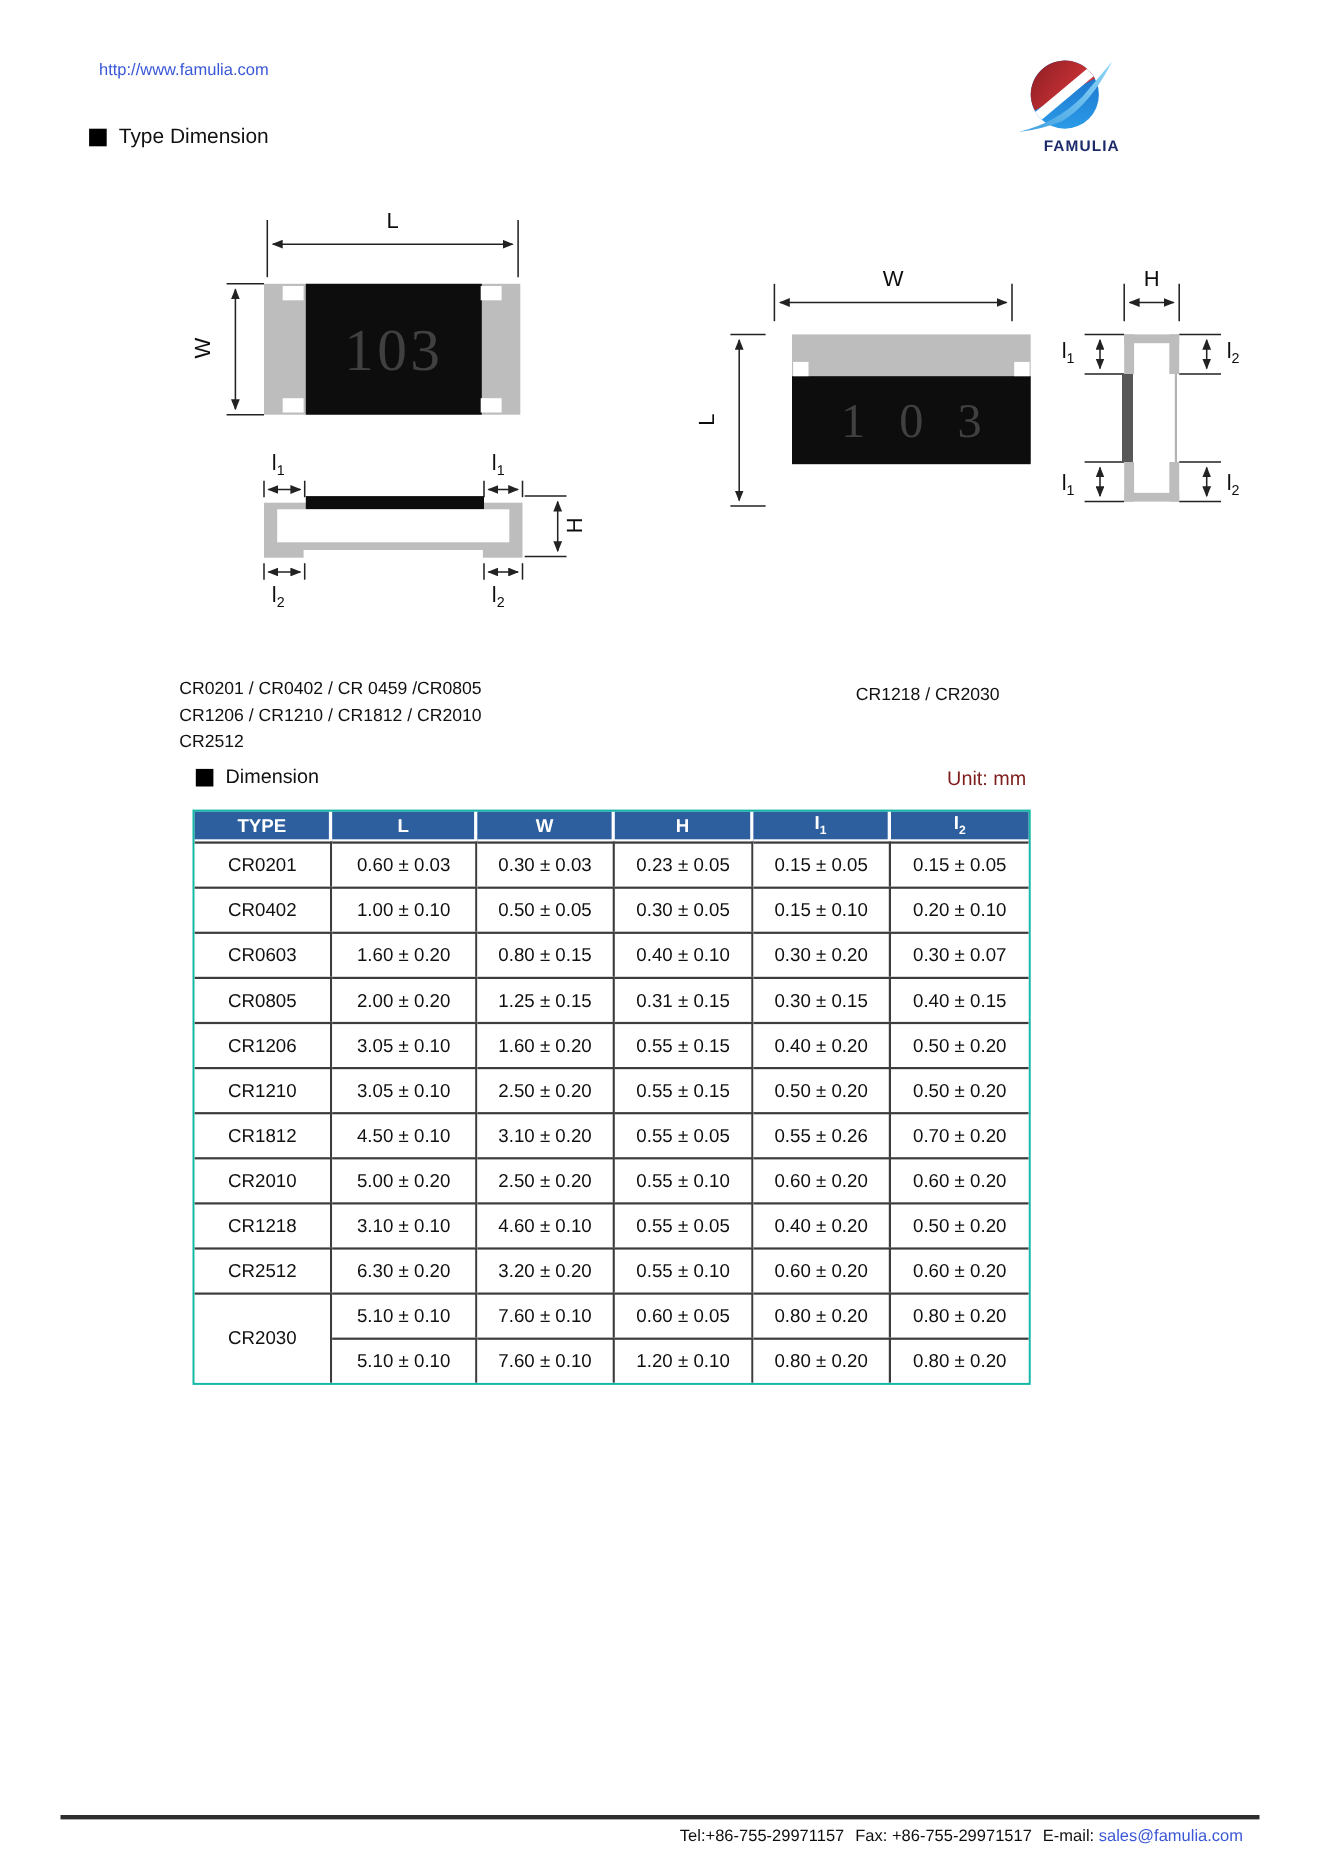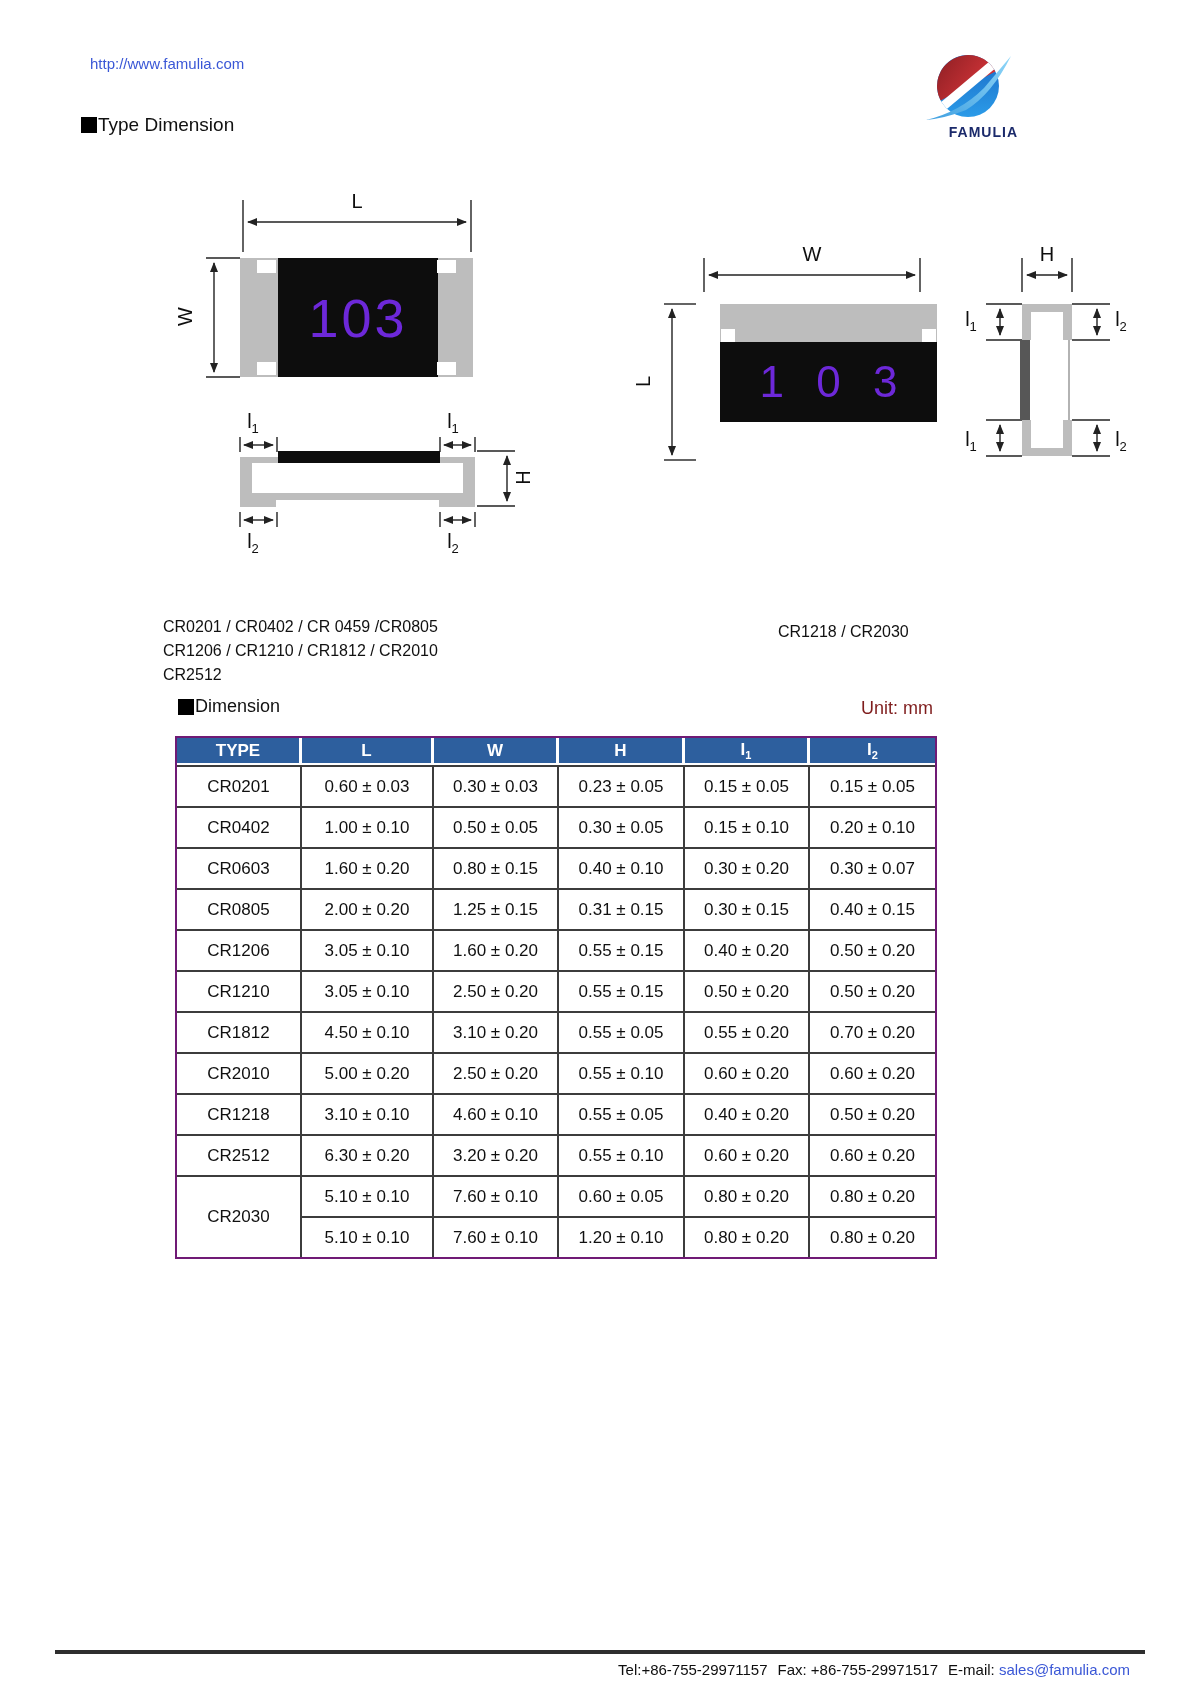--- a/index.html
+++ b/index.html
@@ -9,21 +9,21 @@
     --terminal-gray:#bdbdbd;
     --body-black:#0d0d0d;
   }
   *{margin:0;padding:0;box-sizing:border-box;}
   html,body{background:#fff;}
   body{font-family:"Liberation Sans",sans-serif;color:#151515;}
   .page{position:relative;width:1200px;height:1697px;margin:0 auto;background:#ffffff;overflow:hidden;}
 
   .url-link{position:absolute;left:90px;top:55px;font-size:15px;color:var(--link-blue);text-decoration:none;}
 
-  .sec-head{position:absolute;display:flex;align-items:center;gap:1px;font-size:19px;color:#111;}
+  .sec-head{position:absolute;display:flex;align-items:center;gap:11px;font-size:19px;color:#111;}
   .sec-square{width:16px;height:16px;background:#000;flex:0 0 auto;}
   .head1{left:81px;top:114px;}
   .head2{left:178px;top:696px;font-size:18px;}
   .unit-label{position:absolute;left:810px;top:698px;width:123px;text-align:right;font-size:18px;color:#7f1d1d;}
 
   
   .logo{position:absolute;left:918px;top:48px;width:100px;height:92px;}
   .logo svg{display:block;}
   .logo-text{position:absolute;left:0;top:76px;width:100%;text-align:right;font-size:14px;font-weight:bold;letter-spacing:1px;color:var(--logo-navy);}
 
@@ -32,21 +32,21 @@
   .dim-svg{position:absolute;left:0;top:0;}
   .dim-svg line{stroke:#222;stroke-width:1.4;}
   .dim-label{position:absolute;font-size:20px;color:#0e0e0e;white-space:nowrap;}
   .dim-label sub{font-size:13px;}
   .ctr{transform:translateX(-50%);}
   .rot{transform:rotate(-90deg);}
 
   .chip{position:absolute;background:var(--terminal-gray);}
   .chip .blk{position:absolute;background:var(--body-black);}
   .notch{position:absolute;background:#fff;}
-  .marking{position:absolute;color:#6d28d9;font-family:Liberation Sans, sans-serif;display:flex;align-items:center;justify-content:center;}
+  .marking{position:absolute;color:#404040;font-family:Liberation Serif, serif;display:flex;align-items:center;justify-content:center;}
 
   
   .chip-top-left{left:240px;top:108px;width:233px;height:119px;}
   .chip-top-left .blk{left:38px;top:0;width:160px;height:119px;}
   .chip-top-left .marking{left:38px;top:0;width:160px;height:119px;font-size:54px;letter-spacing:3px;}
 
   
   .side-left{position:absolute;left:240px;top:301px;width:235px;height:57px;}
   .side-left .strip{position:absolute;left:38px;top:0;width:162px;height:12px;background:var(--body-black);}
   .side-left .gbody{position:absolute;left:0;top:6px;width:235px;height:43px;background:var(--terminal-gray);}
@@ -64,21 +64,21 @@
   .side-right .cap{position:absolute;background:var(--terminal-gray);}
   .side-right .dark{position:absolute;left:-2px;top:36px;width:10px;height:80px;background:#575757;}
   .side-right .edge{position:absolute;left:46px;top:36px;width:2px;height:80px;background:#b3b3b3;}
 
   
   .caption{position:absolute;font-size:16px;color:#111;line-height:24px;}
   .cap-left{left:163px;top:615px;}
   .cap-right{left:778px;top:620px;}
 
   
-  table.dim-table{position:absolute;left:175px;top:736px;width:758px;border-collapse:separate;border-spacing:0;border:2px solid #701a75;table-layout:fixed;}
+  table.dim-table{position:absolute;left:175px;top:736px;width:758px;border-collapse:separate;border-spacing:0;border:2px solid #14b8a6;table-layout:fixed;}
   .dim-table th{background:var(--table-header-blue);color:#fff;font-size:17px;font-weight:bold;height:27px;border-right:3px solid #fff;border-bottom:2px solid #fff;text-align:center;vertical-align:middle;}
   .dim-table th:last-child{border-right:none;}
   .dim-table th sub{font-size:11px;}
   .dim-table td{height:41px;border-top:2px solid #3c3c3c;border-right:2px solid #3c3c3c;text-align:center;vertical-align:middle;font-size:17px;color:#101010;background:#fff;}
   .dim-table td:last-child{border-right:none;}
 
   
   .footer-line{position:absolute;left:55px;top:1650px;width:1090px;height:4px;background:#2e2e2e;}
   .footer-text{position:absolute;left:400px;top:1661px;width:730px;text-align:right;font-size:15px;color:#0e0e0e;}
   .footer-text .sp{margin-left:10px;}
@@ -330,21 +330,21 @@
         <td>2.50 ± 0.20</td>
         <td>0.55 ± 0.15</td>
         <td>0.50 ± 0.20</td>
         <td>0.50 ± 0.20</td>
       </tr>
       <tr>
         <td>CR1812</td>
         <td>4.50 ± 0.10</td>
         <td>3.10 ± 0.20</td>
         <td>0.55 ± 0.05</td>
-        <td>0.55 ± 0.20</td>
+        <td>0.55 ± 0.26</td>
         <td>0.70 ± 0.20</td>
       </tr>
       <tr>
         <td>CR2010</td>
         <td>5.00 ± 0.20</td>
         <td>2.50 ± 0.20</td>
         <td>0.55 ± 0.10</td>
         <td>0.60 ± 0.20</td>
         <td>0.60 ± 0.20</td>
       </tr>

